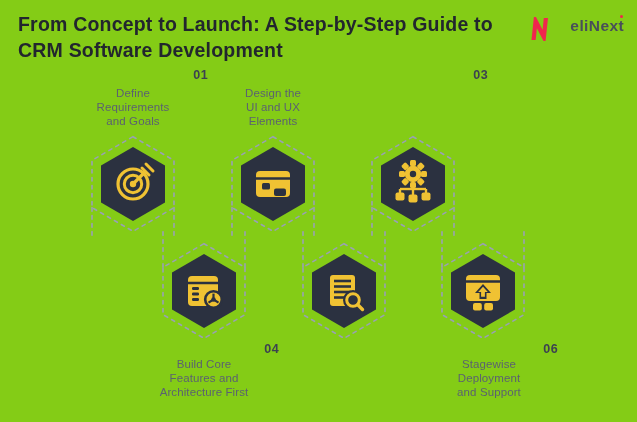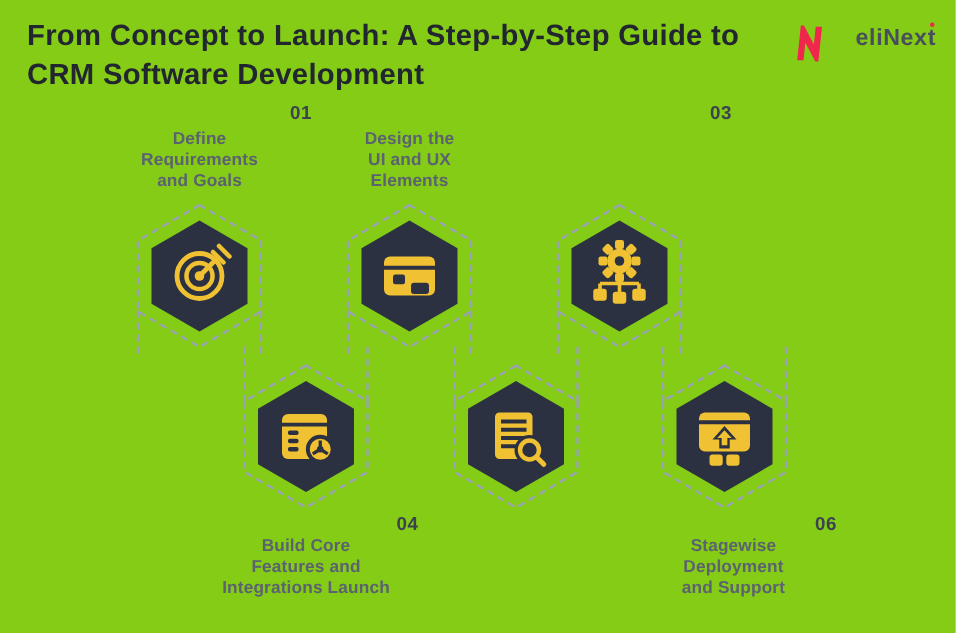--- a/index.html
+++ b/index.html
@@ -32,21 +32,21 @@
   .logo-accent{
     position:absolute;right:1px;top:-2px;
     width:3px;height:3px;border-radius:2px;background:#f0264d;
   }
   .step-num{
     position:absolute;width:150px;text-align:right;
     font-size:12.5px;font-weight:700;color:#3c4250;letter-spacing:.4px;
   }
   .step-label{
     position:absolute;width:150px;text-align:center;
-    font-size:11.5px;line-height:13.8px;font-weight:700;color:#5b6270;
+    font-size:11.5px;line-height:13.8px;font-weight:400;color:#5b6270;
     white-space:pre-line;letter-spacing:.1px;
   }
   .hex-svg{position:absolute;width:130px;height:150px;}
 </style>
 </head>
 <body>
 
 <div class="canvas">
 
   <div class="title">From Concept to Launch: A Step-by-Step Guide to
@@ -71,21 +71,21 @@
 
   <div class="step-label" style="left:198px;top:87px">Design the
 UI and UX
 Elements</div>
 
   <div class="step-num" style="left:338px;top:68px">03</div>
 
   <div class="step-num" style="left:129px;top:342px">04</div>
   <div class="step-label" style="left:129px;top:358px">Build Core
 Features and
-Integrations Launch</div>
+Architecture First</div>
 
 
   <div class="step-num" style="left:408px;top:342px">06</div>
   <div class="step-label" style="left:414px;top:358px">Stagewise
 Deployment
 and Support</div>
 
   <svg class="hex-svg" style="left:68px;top:130px" viewBox="0 0 130 150">
     <g stroke="#99a1b3" stroke-width="1.6" stroke-dasharray="3.5 4.5" stroke-linecap="round" fill="none">
       <polygon points="65,6.7 106,30.35 106,77.65 65,101.3 24,77.65 24,30.35"></polygon>

